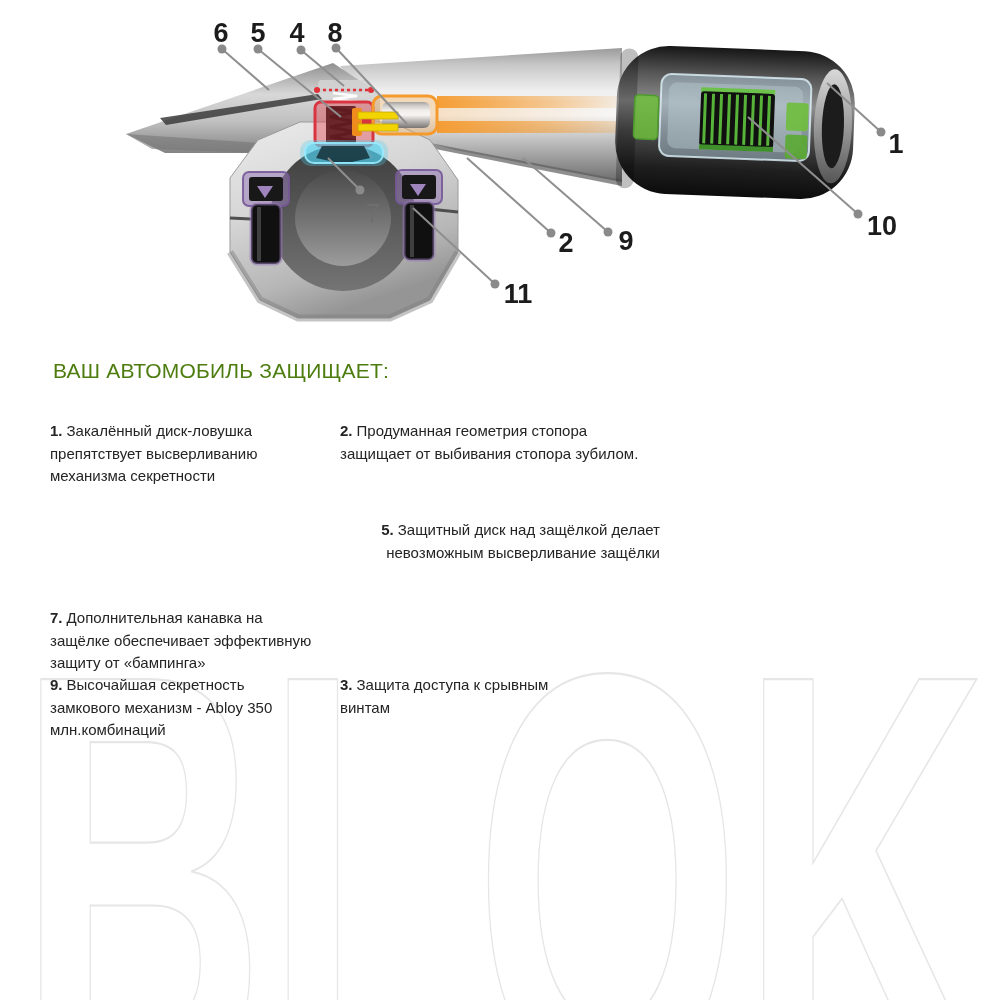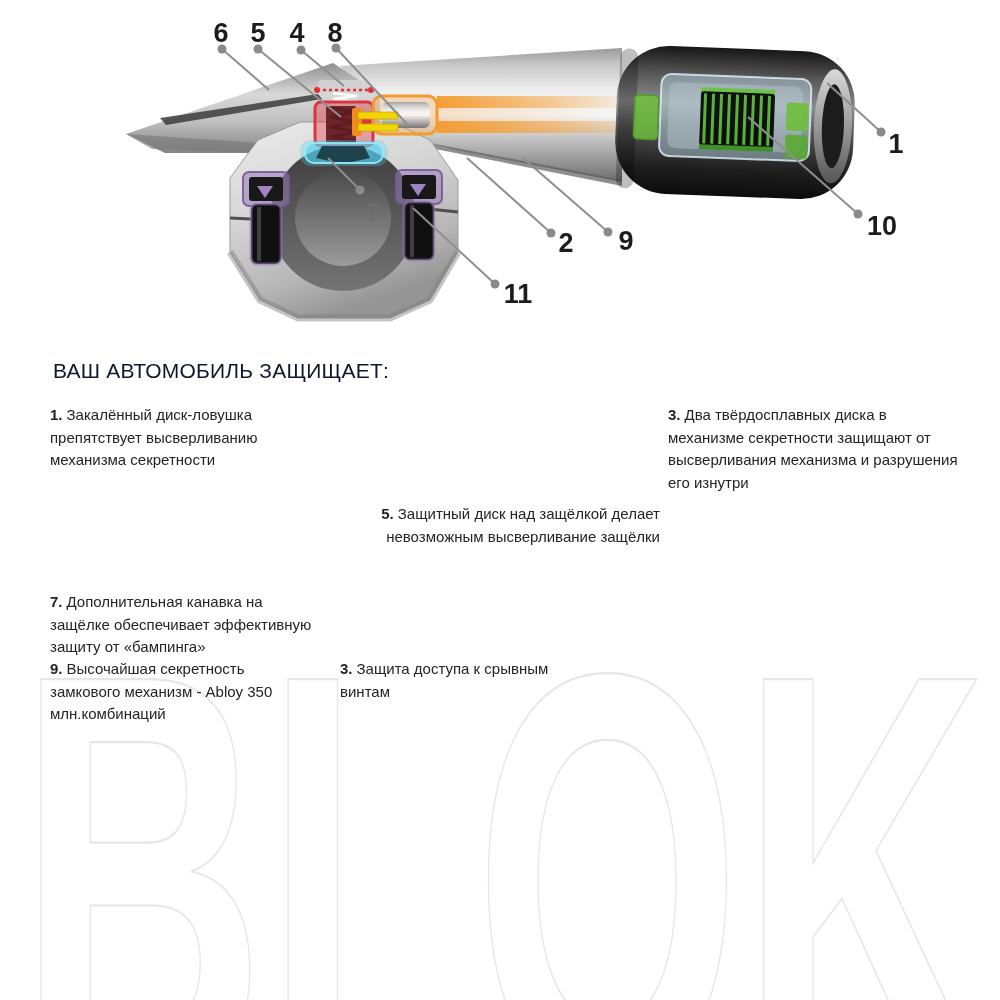--- a/index.html
+++ b/index.html
@@ -1,22 +1,22 @@
 <!DOCTYPE html>
 <html><head>
 <meta charset="utf-8">
 <style>
   html,body{margin:0;padding:0;background:#fff;}
   .page{position:relative;width:1000px;height:1000px;background:#fff;overflow:hidden;
         font-family:"Liberation Sans",sans-serif;}
   .wm-svg{position:absolute;left:0;top:600px;}
   .device-svg{position:absolute;left:0;top:0;}
-  .heading{position:absolute;left:53px;top:359px;font-size:21px;color:#0f172a;
+  .heading{position:absolute;left:53px;top:359px;font-size:21px;color:#4d7c0f;
            letter-spacing:.2px;white-space:nowrap;}
-  .feat{position:absolute;font-size:15px;line-height:22.5px;color:#242424;white-space:pre-line;}
+  .feat{position:absolute;font-size:15px;line-height:22.5px;color:#242424;white-space:pre-line;margin-top:16px;}
   .fnum{font-weight:bold;margin-right:4px;}
   .f1{left:50px;top:404px;width:300px;}
   .f2{left:340px;top:404px;width:320px;}
   .f3{left:668px;top:404px;width:320px;}
   .f4{left:50px;top:503px;width:300px;}
   .f5{left:340px;top:503px;width:320px;text-align:right;}
   .f6{left:668px;top:503px;width:320px;}
   .f7{left:50px;top:591px;width:300px;}
   .f8{left:340px;top:579px;width:320px;}
   .f9{left:668px;top:579px;width:320px;}
@@ -214,24 +214,22 @@
       <text class="callout-num" x="896" y="153">1</text>
       <text class="callout-num" x="882" y="235">10</text>
     </g>
   </svg>
 
   <div class="heading">ВАШ АВТОМОБИЛЬ ЗАЩИЩАЕТ:</div>
 
   <div class="feat f1"><span class="fnum">1.</span><span>Закалённый диск-ловушка
 препятствует высверливанию
 механизма секретности</span></div>
-  <div class="feat f3"><span class="fnum">3.</span><span>Два твёрдосплавных диска в
-механизме секретности защищают от
-высверливания механизма и разрушения
-его изнутри</span></div>
+  <div class="feat f2"><span class="fnum">2.</span><span>Продуманная геометрия стопора
+защищает от выбивания стопора зубилом.</span></div>
   <div class="feat f5"><span class="fnum">5.</span><span>Защитный диск над защёлкой делает
 невозможным высверливание защёлки</span></div>
   <div class="feat f7"><span class="fnum">7.</span><span>Дополнительная канавка на
 защёлке обеспечивает эффективную
 защиту от «бампинга»</span></div>
   <div class="feat f10"><span class="fnum">9.</span><span>Высочайшая секретность
 замкового механизм - Abloy 350
 млн.комбинаций</span></div>
   <div class="feat f11"><span class="fnum">3.</span><span>Защита доступа к срывным
 винтам</span></div>

